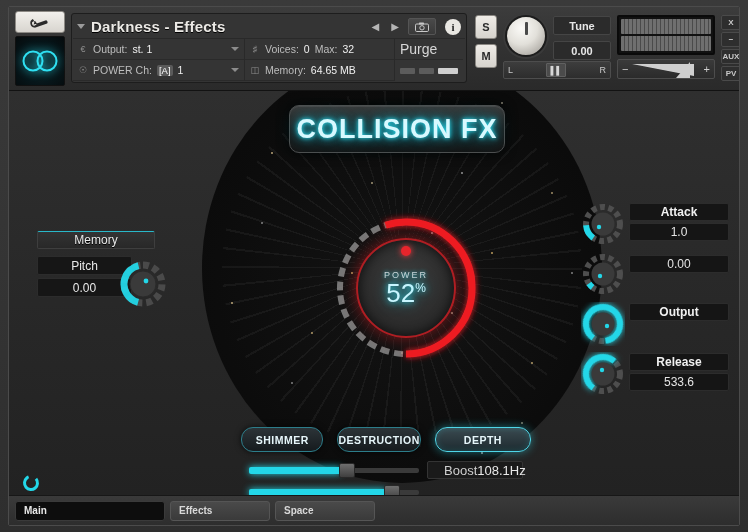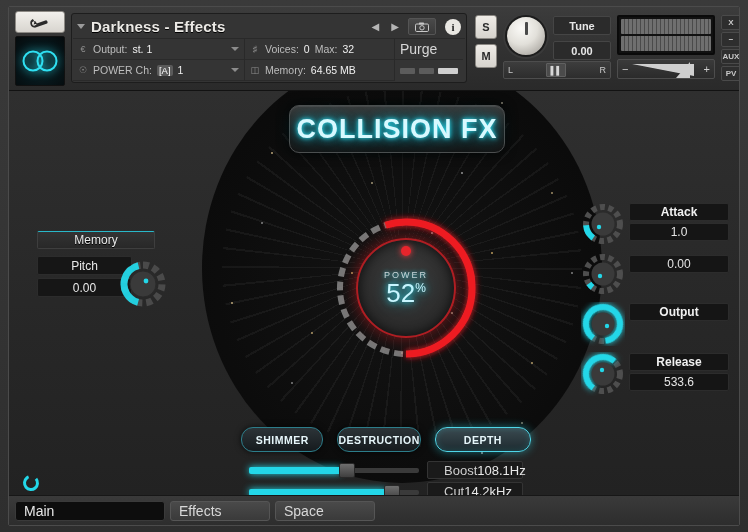--- a/index.html
+++ b/index.html
@@ -256,23 +256,23 @@
   .bc-area{position:absolute;left:418px;top:370px;width:96px;}
   .bc-row{height:18px;margin-bottom:3px;background:#1a1a1a;border:1px solid #343434;border-radius:2px;
     display:flex;align-items:center;justify-content:space-between;padding:0 16px;
     color:#e8e8e8;font-size:13px;}
   .bc-row .k{color:#cfcfcf;}
 
   
   .tabbar{position:absolute;left:0;bottom:0;width:100%;height:30px;
     background:linear-gradient(#3a3a3a,#2d2d2d);border-top:1px solid #171717;
     display:flex;align-items:center;padding:0 6px;gap:5px;}
-  .tab{height:20px;border-radius:3px;color:#d8d8d8;font-size:14px;
+  .tab{height:20px;border-radius:3px;color:#d8d8d8;font-size:10px;
     display:flex;align-items:center;padding:0 8px;
-    background:linear-gradient(#4a4a4a,#3a3a3a);border:1px solid #555;}
+    background:linear-gradient(#4a4a4a,#3a3a3a);border:1px solid #555;font-weight:bold;}
   .tab.active{background:#0d0d0d;border:1px solid #3a3a3a;color:#e8e8e8;}
   .tab.t0{width:150px}.tab.t1{width:100px}.tab.t2{width:100px}.tab.t3{width:100px}
   .bottom-logo{position:absolute;left:12px;bottom:32px;width:20px;height:20px;}
 </style>
 </head>
 <body>
 
 <div class="app">
 <div class="frame">
 
@@ -513,24 +513,20 @@
         <span class="sl-fill" style="width:137px"></span>
         <span class="sl-thumb" style="left:135px"></span>
       </div>
     </div>
 
     <div class="bc-area">
       <div class="bc-row">
         <span class="k">Boost</span>
         <span>108.1Hz</span>
       </div>
-      <div class="bc-row">
-        <span class="k">Cut</span>
-        <span>14.2kHz</span>
-      </div>
     </div>
   </div>
 
   <div class="bottom-logo">
     <svg width="20" height="20" viewBox="0 0 20 20">
       <circle cx="10" cy="10" r="6.5" fill="none" stroke="#23d7e8" stroke-width="3" stroke-dasharray="32 10" transform="rotate(-40 10 10)"></circle>
     </svg>
   </div>
   <div class="tabbar">
     <div class="tab t0 active">Main</div>

